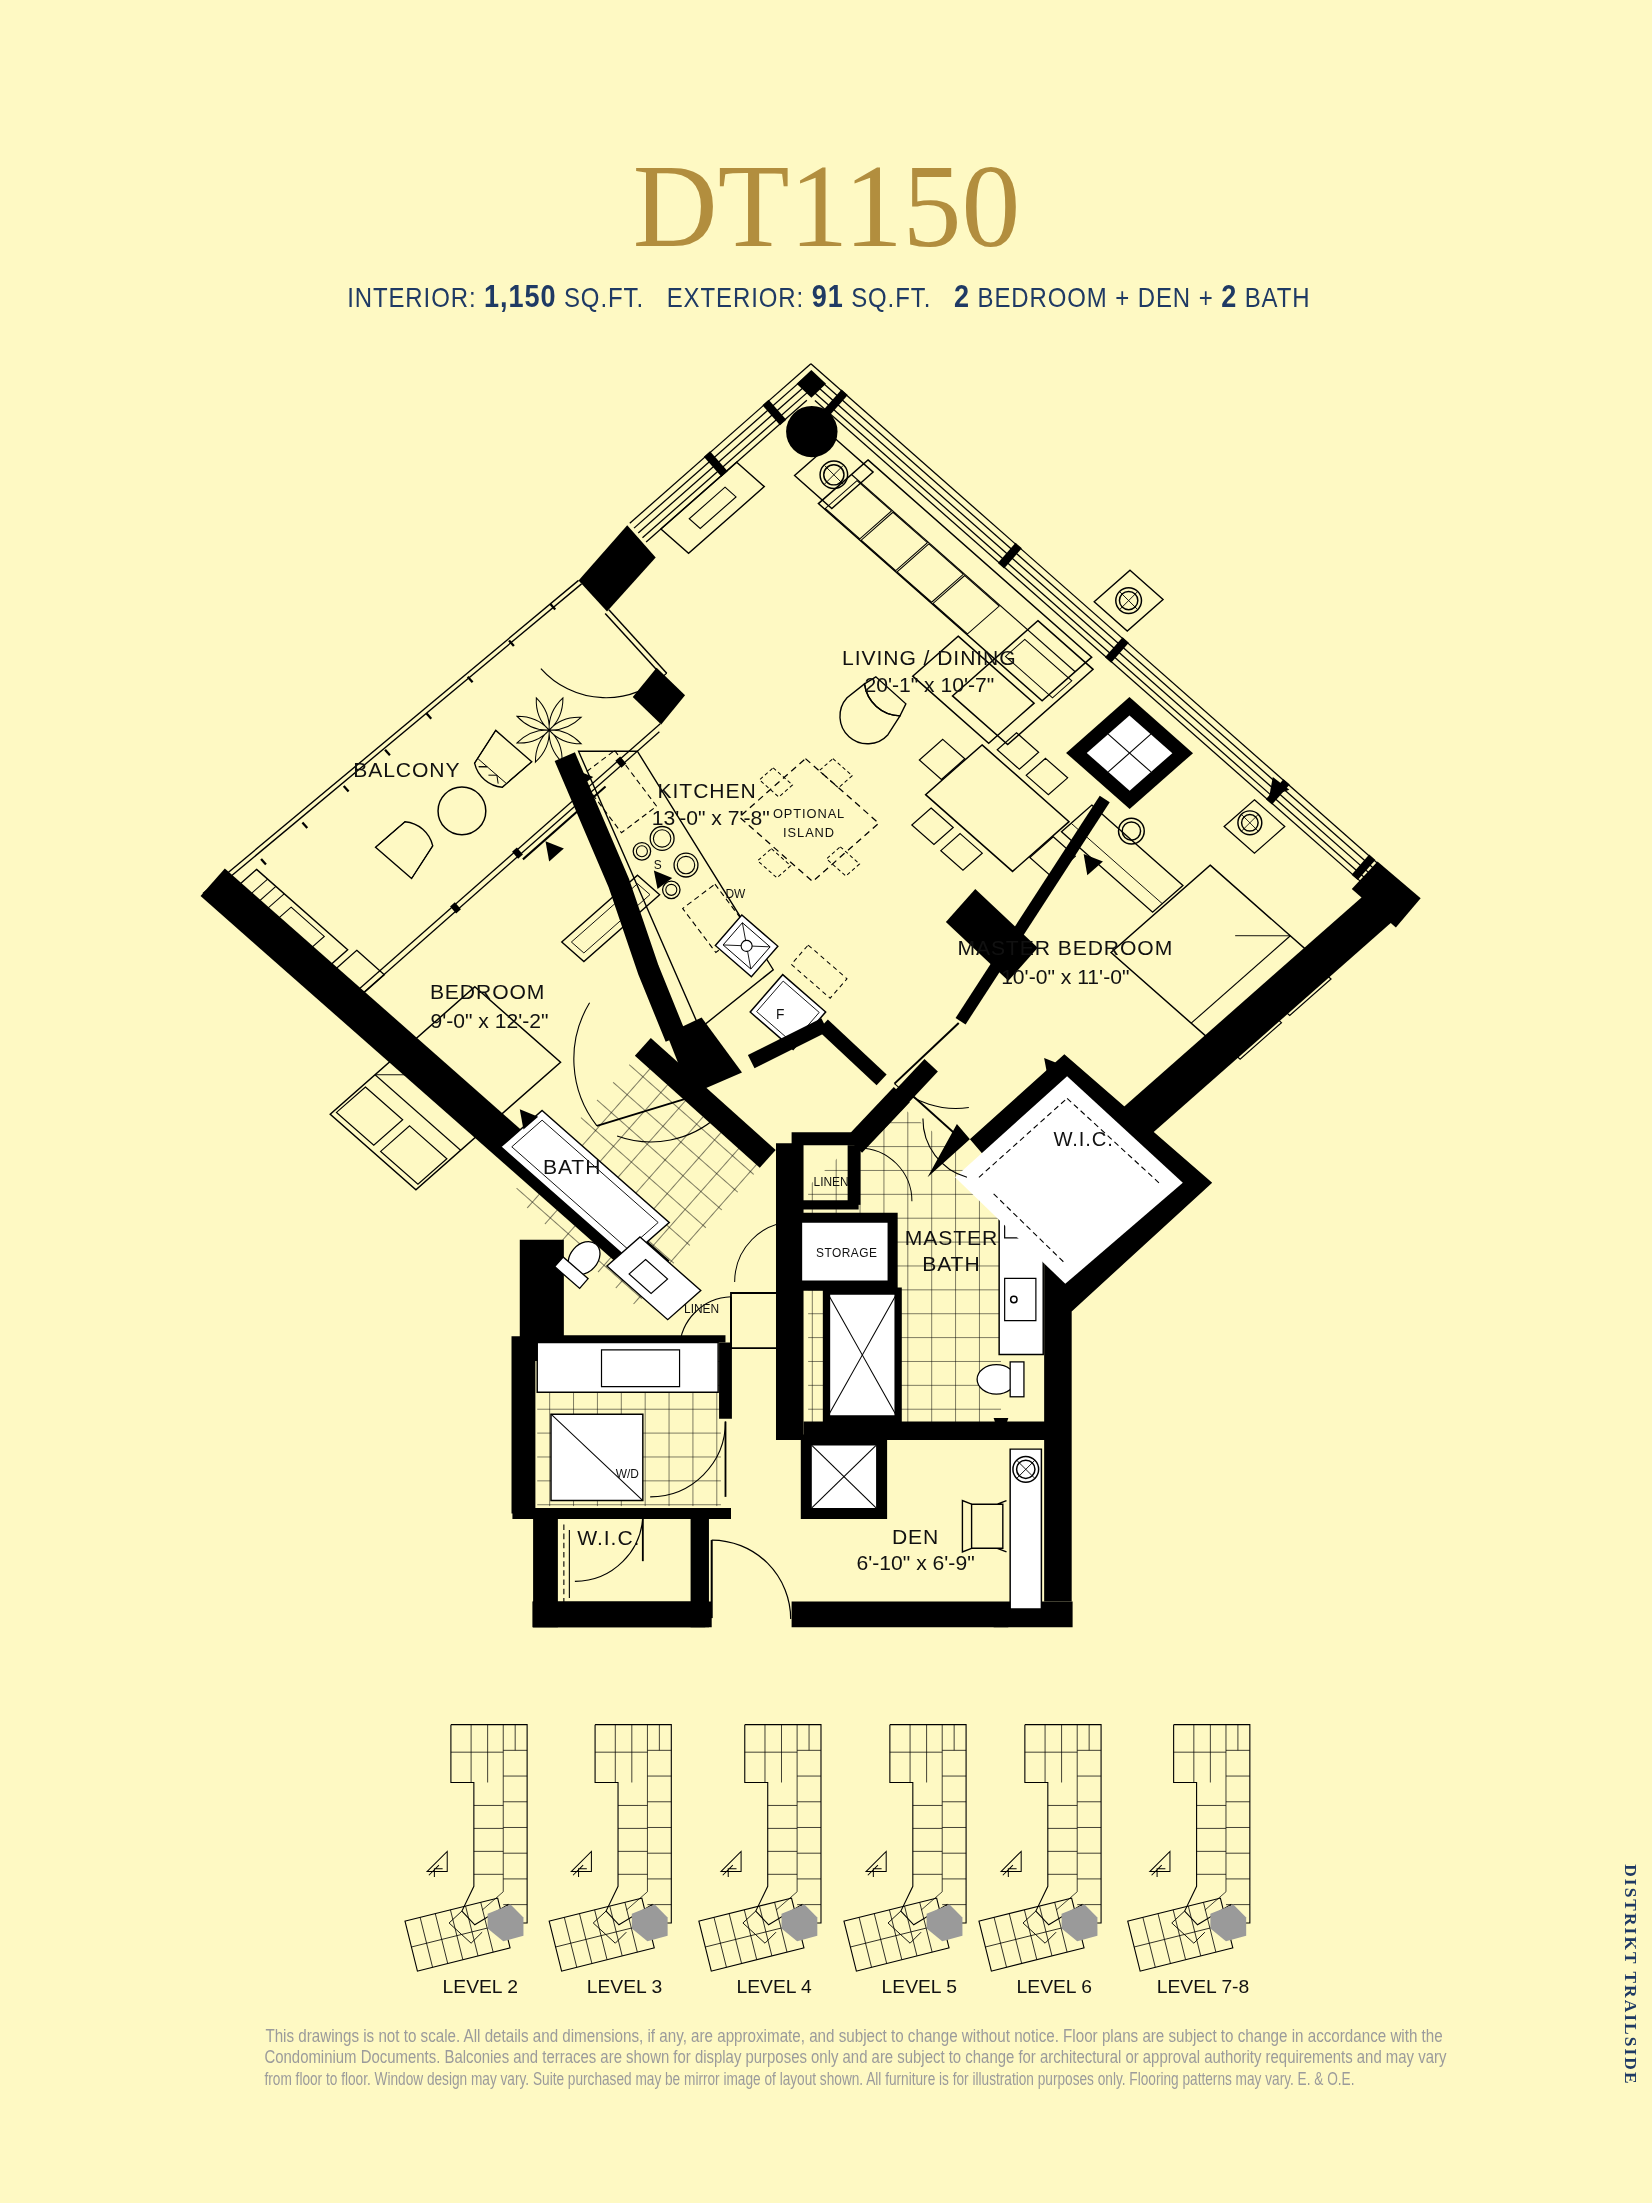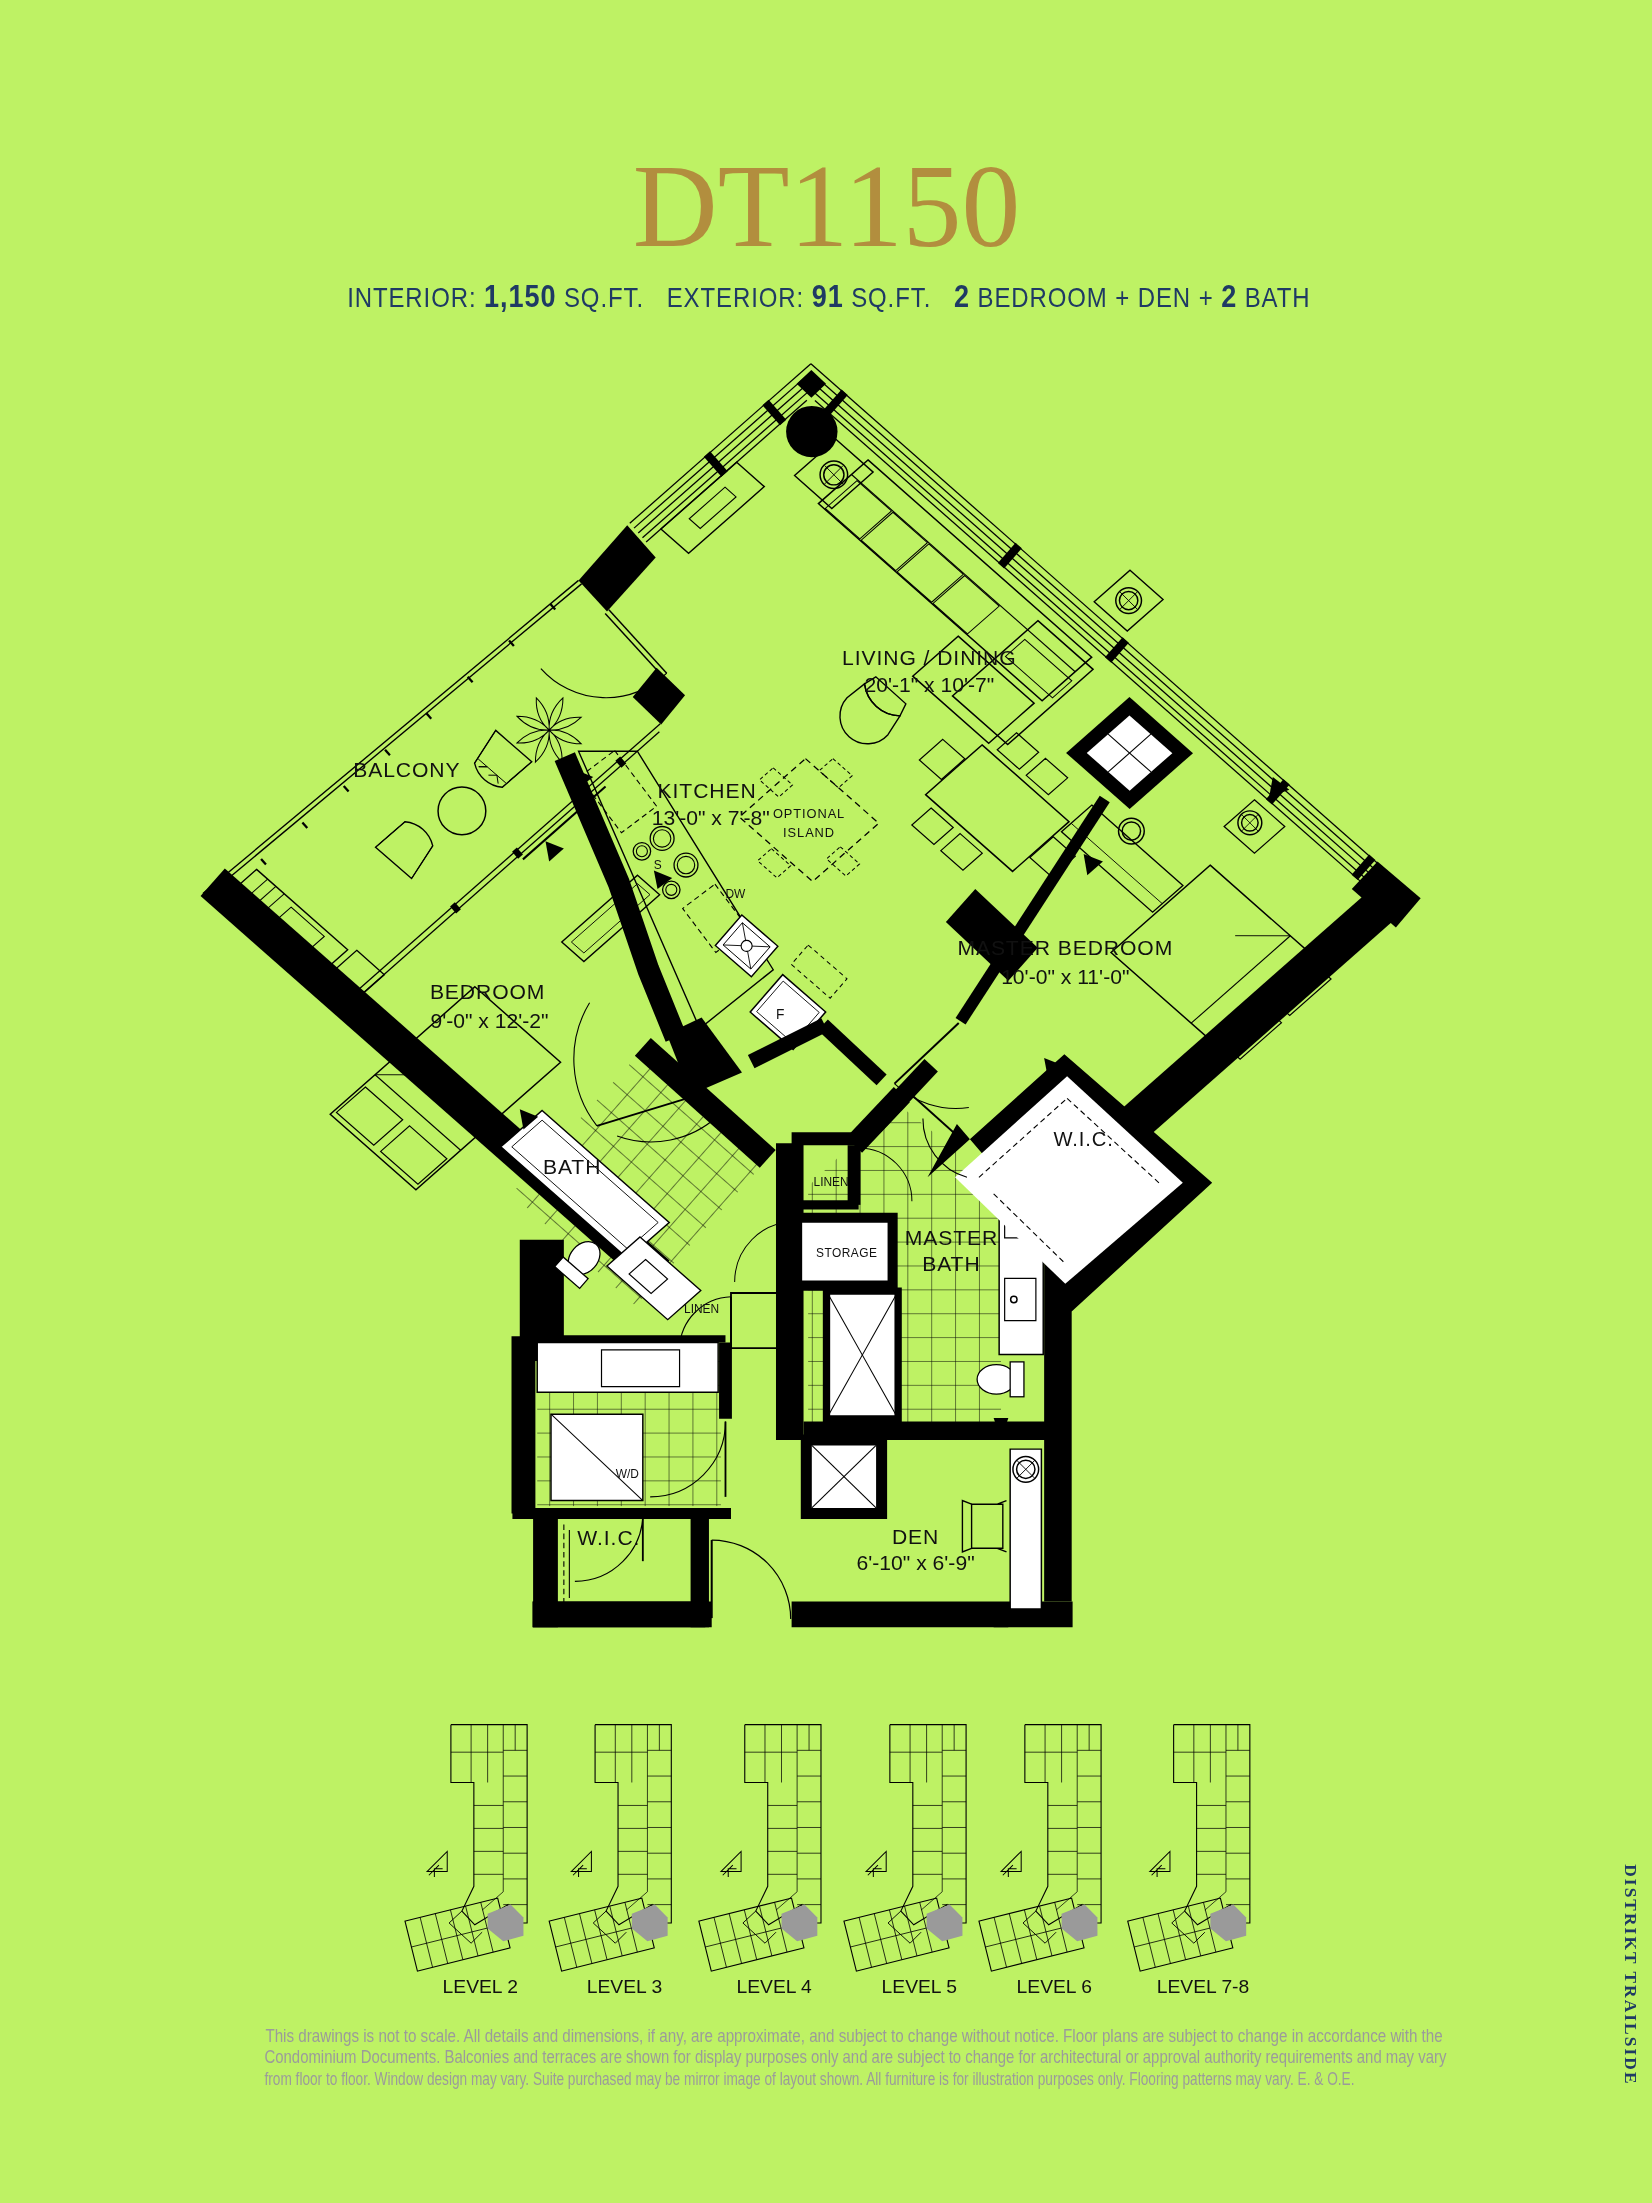--- a/index.html
+++ b/index.html
@@ -1,16 +1,16 @@
 <!DOCTYPE html>
 <html style="font-size:14.7px"><head>
 <meta charset="utf-8">
 <style>
   html,body{margin:0;padding:0;background:#fff;}
-  #page{position:relative;width:1653px;height:2204px;background:#bef264;overflow:hidden;
+  #page{position:relative;width:1653px;height:2204px;background:#fef9c3;overflow:hidden;
         font-family:"Liberation Sans", sans-serif;}
   svg{position:absolute;left:0;top:0;}
 </style>
 </head>
 <body>
 <div id="page">
 <svg width="1653" height="2204" viewBox="0 0 1800 2400">
 <defs>
   <pattern id="gridO" width="26" height="26" patternUnits="userSpaceOnUse">
     <path d="M26 0H0V26" fill="none" stroke="#000" stroke-width="1.1"></path>

